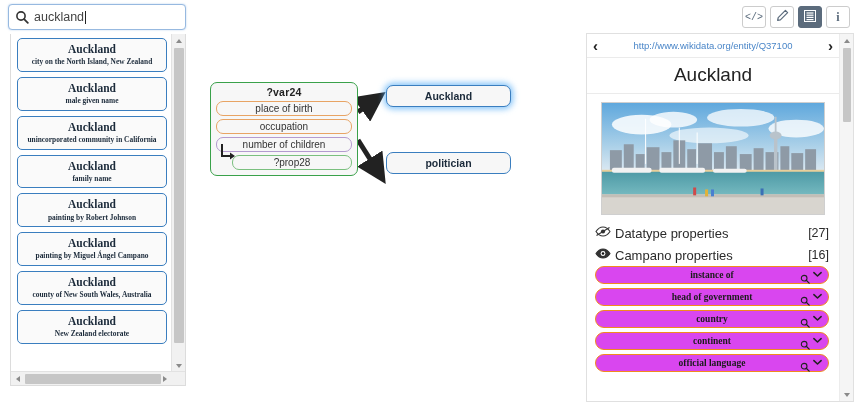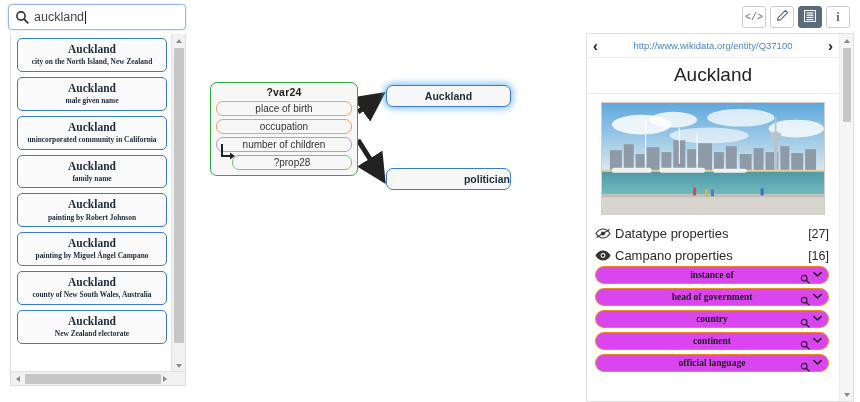--- a/index.html
+++ b/index.html
@@ -112,21 +112,21 @@
   .prop-indent { margin-left: 16px; margin-bottom: 0; }
 
   .node-ent {
     position: absolute; border: 1.6px solid #3a7ebf; border-radius: 7px;
     background: #f7f7f7; height: 22px; width: 125px;
     display: flex; align-items: center; justify-content: center;
     font-size: 10.5px; font-weight: bold; color: #1b2a3a;
   }
   .node-ent.selected { box-shadow: 0 0 6px 2px rgba(90,175,245,0.75); }
   #node-auckland { left: 190px; top: 85px; }
-  #node-politician { left: 190px; top: 168px; justify-content: flex-end; }
+  #node-politician { left: 190px; top: 152px; }
 
   
   .rightpanel { position: absolute; left: 578px; top: 0; width: 282px; height: 402px; }
 
   .toolbar { position: absolute; right: 10px; top: 6px; display: flex; gap: 4px; }
   .tb-btn {
     width: 24px; height: 22px; border: 1px solid #ccc; border-radius: 3px;
     background: #fff; display: flex; align-items: center; justify-content: center;
     color: #5b6b7c;
   }
@@ -153,21 +153,21 @@
     text-align: center; font-size: 19px; color: #222; padding: 6px 0 7px;
     border-bottom: 1px solid #ebebeb; font-weight: normal;
   }
 
   .thumb-wrap { padding: 8px 14px 6px; }
   .thumb {
     width: 100%; height: 113px; border: 1px solid #cfcfcf; display: block;
   }
 
   .prop-head {
-    display: flex; align-items: center; padding: 2px 10px 2px 8px; margin-top: 3px;
+    display: flex; align-items: flex-start; padding: 2px 10px 2px 8px; margin-top: 3px;
   }
   .prop-head .eye { width: 17px; flex: 0 0 17px; display: flex; align-items: center; }
   .prop-head .label { flex: 1; font-size: 13px; color: #2b2b2b; padding-left: 3px; }
   .prop-head .count { font-size: 12.5px; color: #2b2b2b; }
 
   .obj-list { padding: 1px 10px 0 8px; }
   .obj-row {
     position: relative; height: 18px; margin-bottom: 4px;
     border: 1.7px solid #f18a1e; border-radius: 9px; background: #d946ef;
     display: flex; align-items: center; justify-content: center;

